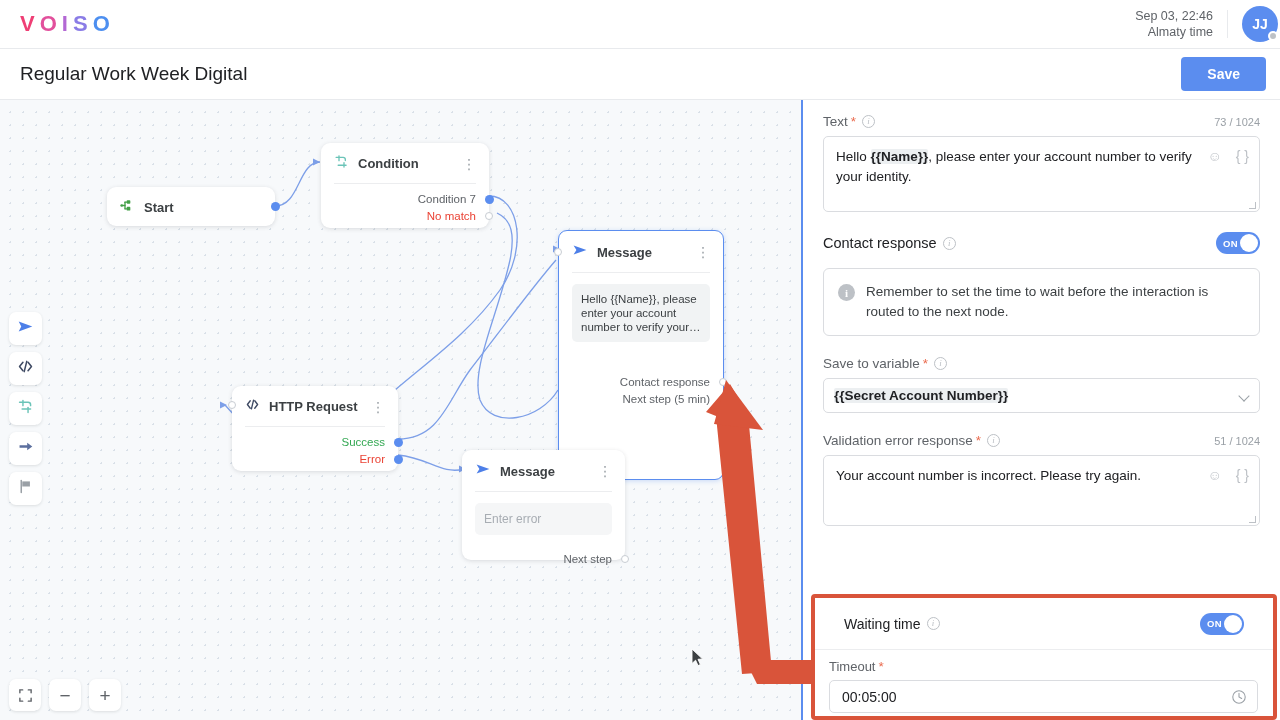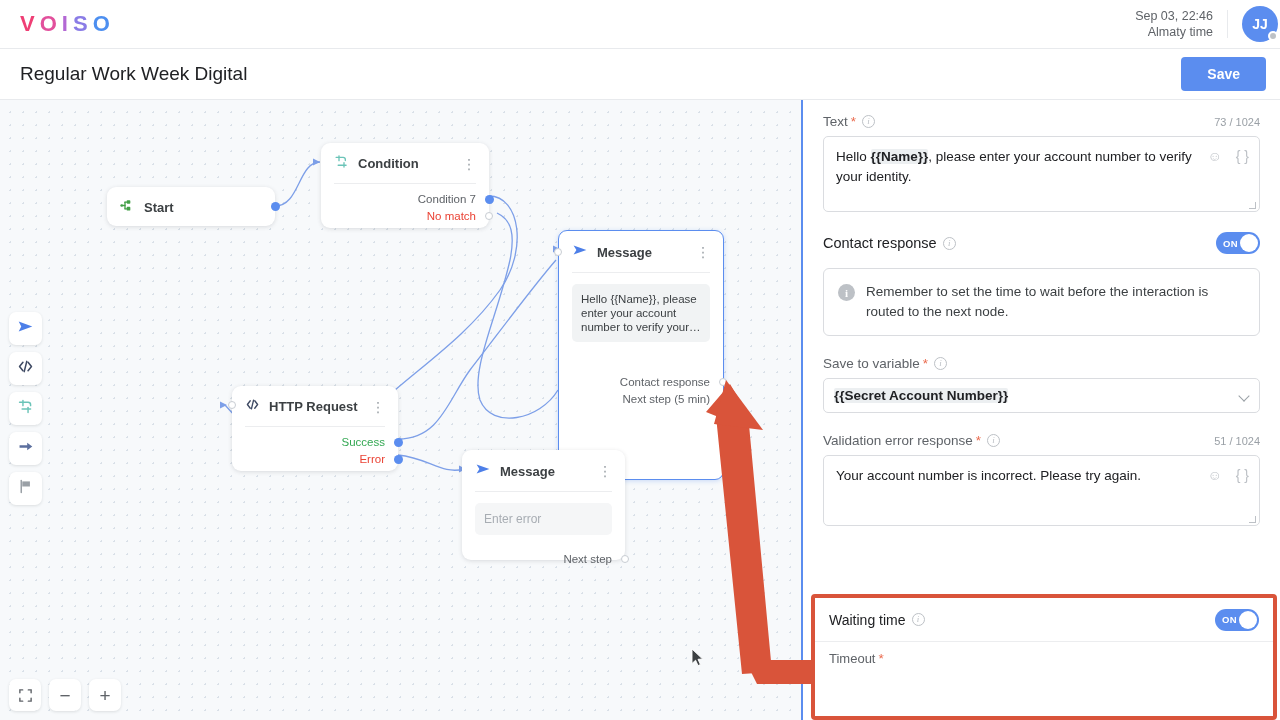--- a/index.html
+++ b/index.html
@@ -192,22 +192,22 @@
     border-right: 1.6px solid #9aa0a6; border-bottom: 1.6px solid #9aa0a6;
     transform: rotate(45deg);
   }
 
   
   .wt-highlight {
     position: absolute; left: 811px; top: 594px; width: 466px; height: 126px;
     border: 4px solid #d9543a; border-radius: 4px; background: #fff;
   }
   .wt-head {
-    display: flex; align-items: center; height: 44px;
-    padding: 0 14px; border-bottom: 1px solid #ecedef;
+    display: flex; align-items: center; height: 52px;
+    padding: 0 29px; border-bottom: 1px solid #ecedef;
   }
   .wt-title { font-size: 14px; color: #202124; }
   .wt-body { padding: 9px 15px 0 14px; }
   .wt-lbl { font-size: 13px; color: #5f6368; margin-bottom: 6px; }
   .input-box {
     position: relative; border: 1px solid #dadce0; border-radius: 5px;
     height: 33px; display: flex; align-items: center; padding: 0 34px 0 12px;
     font-size: 14px; color: #202124;
   }
   .clock-ic { position: absolute; right: 10px; top: 8px; color: #9aa0a6; }
@@ -512,20 +512,29 @@
       <span class="info-i">i</span>
       <div class="toggle">
         <span class="tg-txt">ON</span>
         <span class="knob"></span>
       </div>
     </div>
     <div class="wt-body">
       <div class="wt-lbl">
         <span>Timeout</span><span class="req">*</span>
       </div>
+      <div class="input-box">
+        <span>00:05:00</span>
+        <span class="clock-ic">
+          <svg width="16" height="16" viewBox="0 0 18 18" fill="none" stroke="#9aa0a6" stroke-width="1.2">
+              <circle cx="9" cy="9" r="7"></circle>
+              <path d="M9,4.8 V9 L12,10.6" stroke-linecap="round"></path>
+            </svg>
+        </span>
+      </div>
     </div>
   </div>
 
   <svg width="1280" height="720" style="position:absolute;left:0;top:0;pointer-events:none;">
     <polygon points="730,384 748,414 772,672 742,674 716,416 706,412" fill="#d9543a"></polygon>
     <polygon points="726,380 763,430 714,424" fill="#d9543a"></polygon>
     <polygon points="745,660 812,660 812,684 757,684" fill="#d9543a"></polygon>
   </svg>
 
 </div>

